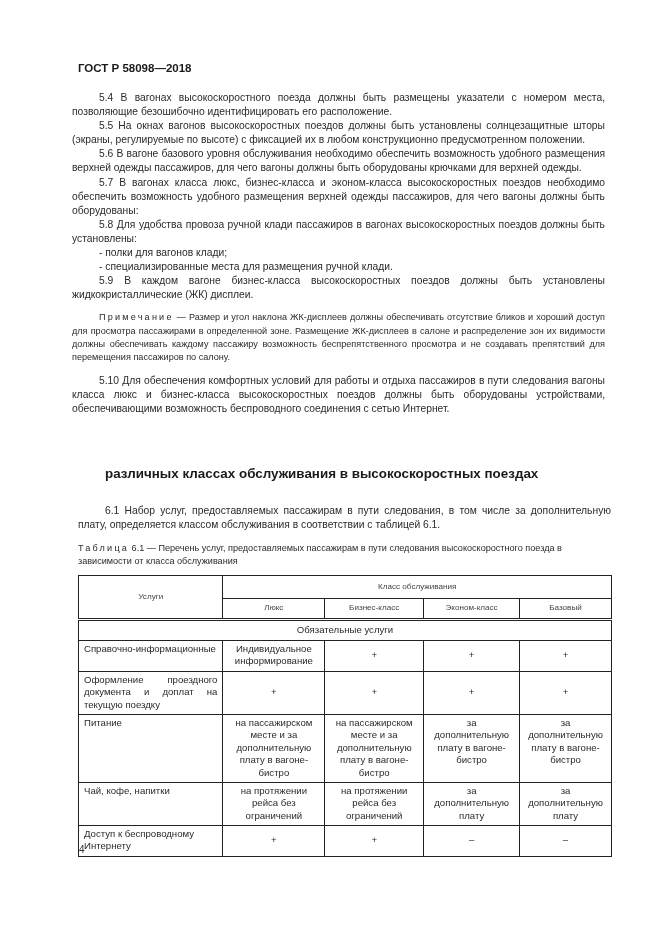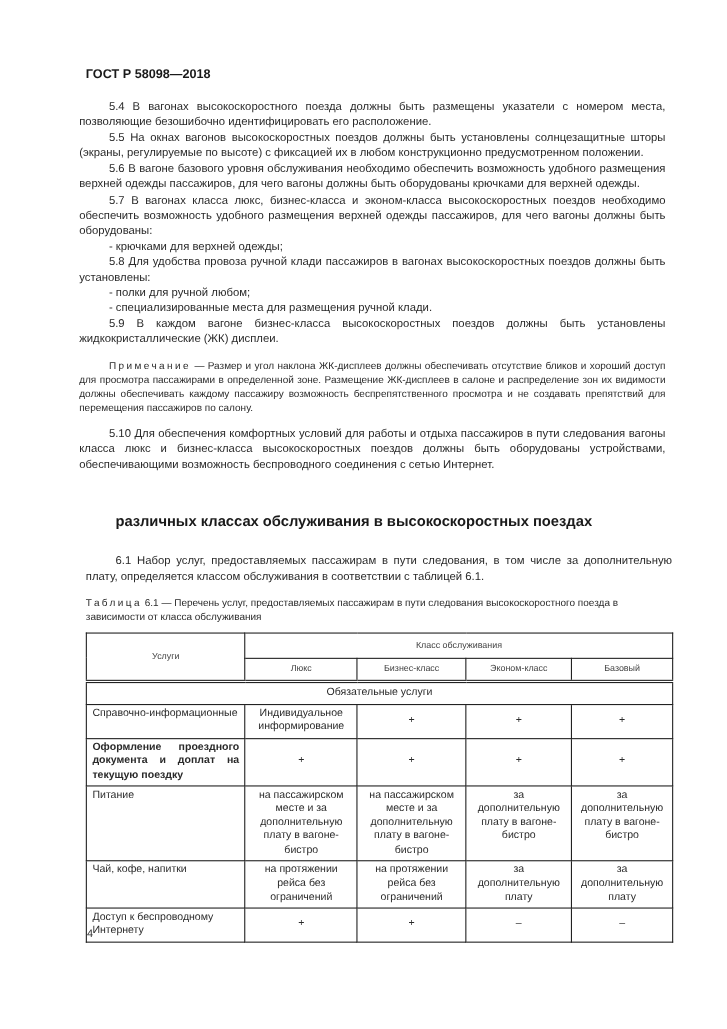--- a/index.html
+++ b/index.html
@@ -130,23 +130,22 @@
 </head>
 <body>
 
 <div class="page-header">ГОСТ Р 58098—2018</div>
 
 <div class="body-text">
   <p class="p">5.4 В вагонах высокоскоростного поезда должны быть размещены указатели с номером места, позволяющие безошибочно идентифицировать его расположение.</p>
   <p class="p">5.5 На окнах вагонов высокоскоростных поездов должны быть установлены солнцезащитные шторы (экраны, регулируемые по высоте) с фиксацией их в любом конструкционно предусмотренном положении.</p>
   <p class="p">5.6 В вагоне базового уровня обслуживания необходимо обеспечить возможность удобного размещения верхней одежды пассажиров, для чего вагоны должны быть оборудованы крючками для верхней одежды.</p>
   <p class="p">5.7 В вагонах класса люкс, бизнес-класса и эконом-класса высокоскоростных поездов необходимо обеспечить возможность удобного размещения верхней одежды пассажиров, для чего вагоны должны быть оборудованы:</p>
-  <p class="item">- крючками для верхней одежды;</p>
   <p class="p">5.8 Для удобства провоза ручной клади пассажиров в вагонах высокоскоростных поездов должны быть установлены:</p>
-  <p class="item">- полки для ручной любом;</p>
+  <p class="item">- полки для вагонов клади;</p>
   <p class="item">- специализированные места для размещения ручной клади.</p>
   <p class="p">5.9 В каждом вагоне бизнес-класса высокоскоростных поездов должны быть установлены жидкокристаллические (ЖК) дисплеи.</p>
   <p class="note"><span class="spaced">Примечание</span><span> — Размер и угол наклона ЖК-дисплеев должны обеспечивать отсутствие бликов и хороший доступ для просмотра пассажирами в определенной зоне. Размещение ЖК-дисплеев в салоне и распределение зон их видимости должны обеспечивать каждому пассажиру возможность беспрепятственного просмотра и не создавать препятствий для перемещения пассажиров по салону.</span></p>
   <p class="p after-note">5.10 Для обеспечения комфортных условий для работы и отдыха пассажиров в пути следования вагоны класса люкс и бизнес-класса высокоскоростных поездов должны быть оборудованы устройствами, обеспечивающими возможность беспроводного соединения с сетью Интернет.</p>
 </div>
 
 <div class="section-heading">
   <div>различных классах обслуживания в высокоскоростных поездах</div>
 </div>
 
@@ -179,21 +178,21 @@
     <td colspan="5" class="group">Обязательные услуги</td>
   </tr>
   <tr>
     <td class="service" style="height:26px;">Справочно-информационные</td>
     <td class="center">Индивидуальное информирование</td>
     <td class="center middle">+</td>
     <td class="center middle">+</td>
     <td class="center middle">+</td>
   </tr>
   <tr>
-    <td class="service" style="height:38px;text-align:justify;font-weight:bold;">Оформление проездного документа и доплат на текущую поездку</td>
+    <td class="service" style="height:38px;text-align:justify;">Оформление проездного документа и доплат на текущую поездку</td>
     <td class="center middle">+</td>
     <td class="center middle">+</td>
     <td class="center middle">+</td>
     <td class="center middle">+</td>
   </tr>
   <tr>
     <td class="service" style="height:50px;">Питание</td>
     <td class="center">на пассажирском месте и за дополнительную плату в вагоне-бистро</td>
     <td class="center">на пассажирском месте и за дополнительную плату в вагоне-бистро</td>
     <td class="center">за дополнительную плату в вагоне-бистро</td>

